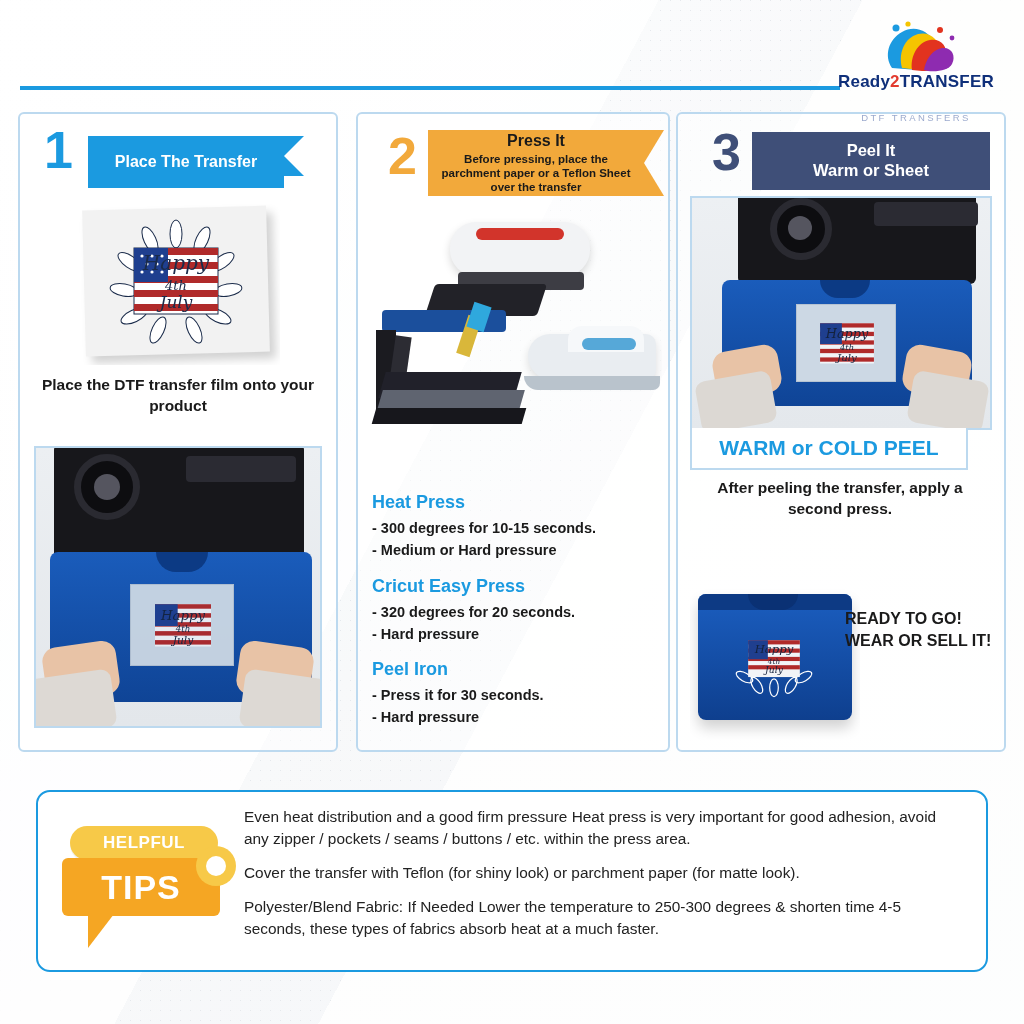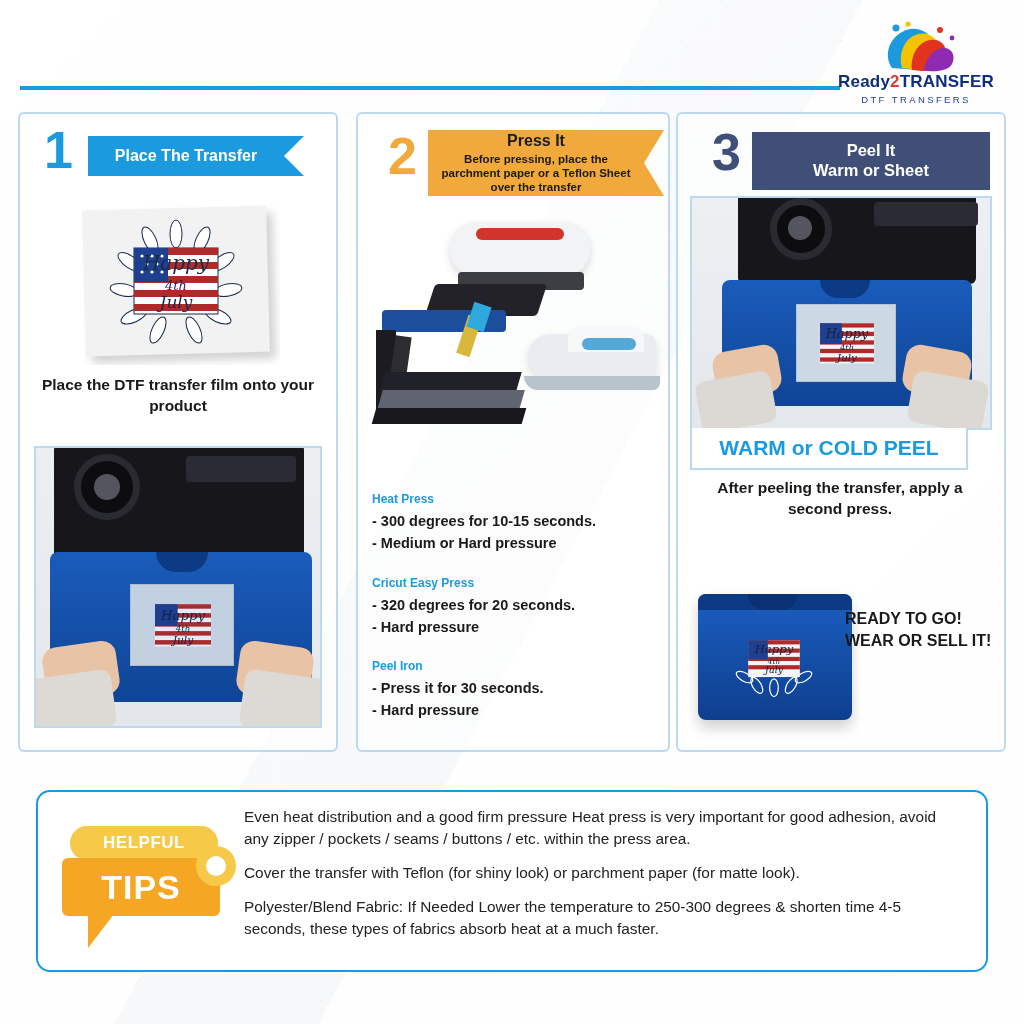--- a/index.html
+++ b/index.html
@@ -43,21 +43,21 @@
   }
   .logo-burst { position: relative; height: 52px; }
   .logo-text {
     font-size: 17px; font-weight: bold; letter-spacing: .2px;
     color: #1f3f8f; white-space: nowrap;
   }
   .logo-text .ready { color: #0f2f7a; }
   .logo-text .two { color: #e23a2e; }
   .logo-text .transfer { color: #0f2f7a; }
   .logo-sub {
-    font-size: 9.5px; letter-spacing: 2.4px; color: #1f3f8f; margin-top: 2px;
+    font-size: 9.5px; letter-spacing: 2.4px; color: #1f3f8f; margin-top: 20px;
   }
 
   
   .col {
     position: absolute; top: 112px; height: 640px;
     background: rgba(255,255,255,0.55);
     border: 2px solid #bcd9ef; border-radius: 6px;
   }
   #col1 { left: 18px;  width: 320px; }
   #col2 { left: 356px; width: 314px; }
@@ -71,21 +71,21 @@
     position: absolute; z-index: 5; color: #fff; font-weight: bold;
     display: flex; flex-direction: column; align-items: center; justify-content: center;
     text-align: center;
   }
   .ribbon.blue  { background: #1b9ae0; }
   .ribbon.gold  { background: #f2a93b; color: #1a1a1a; }
   .ribbon.navy  { background: #3f4f78; }
 
   
   #s1num { left: 44px; top: 124px; color: #1b9ae0; }
-  #r1 { left: 88px; top: 136px; width: 196px; height: 40px; font-size: 16px; }
+  #r1 { left: 88px; top: 136px; width: 196px; height: 52px; font-size: 16px; }
   #r1::after {
     content: ""; position: absolute; right: -20px; top: 0;
     border-top: 20px solid #1b9ae0; border-bottom: 20px solid #1b9ae0;
     border-right: 20px solid transparent;
   }
   .cap {
     position: absolute; text-align: center; font-weight: bold; color: #1a1a1a;
   }
   #cap1 { left: 34px; top: 375px; width: 288px; font-size: 15.5px; line-height: 1.35; }
 
@@ -93,21 +93,21 @@
   #s2num { left: 388px; top: 130px; color: #f2a93b; }
   #r2 { left: 428px; top: 130px; width: 216px; height: 66px; font-size: 15px; padding: 13px 6px; }
   #r2 .r2title { font-size: 16px; margin-bottom: 2px; }
   #r2 .r2sub { font-size: 11.5px; font-weight: bold; line-height: 1.22; }
   #r2::after {
     content: ""; position: absolute; right: -20px; top: 0;
     border-top: 33px solid #f2a93b; border-bottom: 33px solid #f2a93b;
     border-right: 20px solid transparent;
   }
   .sect { position: absolute; left: 372px; width: 290px; }
-  .sect h3 { font-size: 12px; color: #1b9ae0; font-weight: bold; margin-bottom: 5px; }
+  .sect h3 { font-size: 18px; color: #1b9ae0; font-weight: bold; margin-bottom: 5px; }
   .sect p { font-size: 14.5px; font-weight: bold; color: #1a1a1a; line-height: 1.5; }
   #sect-a { top: 492px; }
   #sect-b { top: 576px; }
   #sect-c { top: 659px; }
 
   
   #s3num { left: 712px; top: 126px; color: #3f4f78; }
   #r3 { left: 752px; top: 132px; width: 238px; height: 58px; font-size: 16.5px; line-height: 1.2; }
   #cap3a { left: 690px; top: 478px; width: 300px; font-size: 15.5px; line-height: 1.35; }
   #cap3b { left: 845px; top: 608px; width: 160px; font-size: 16px; line-height: 1.35; text-align: left; }

